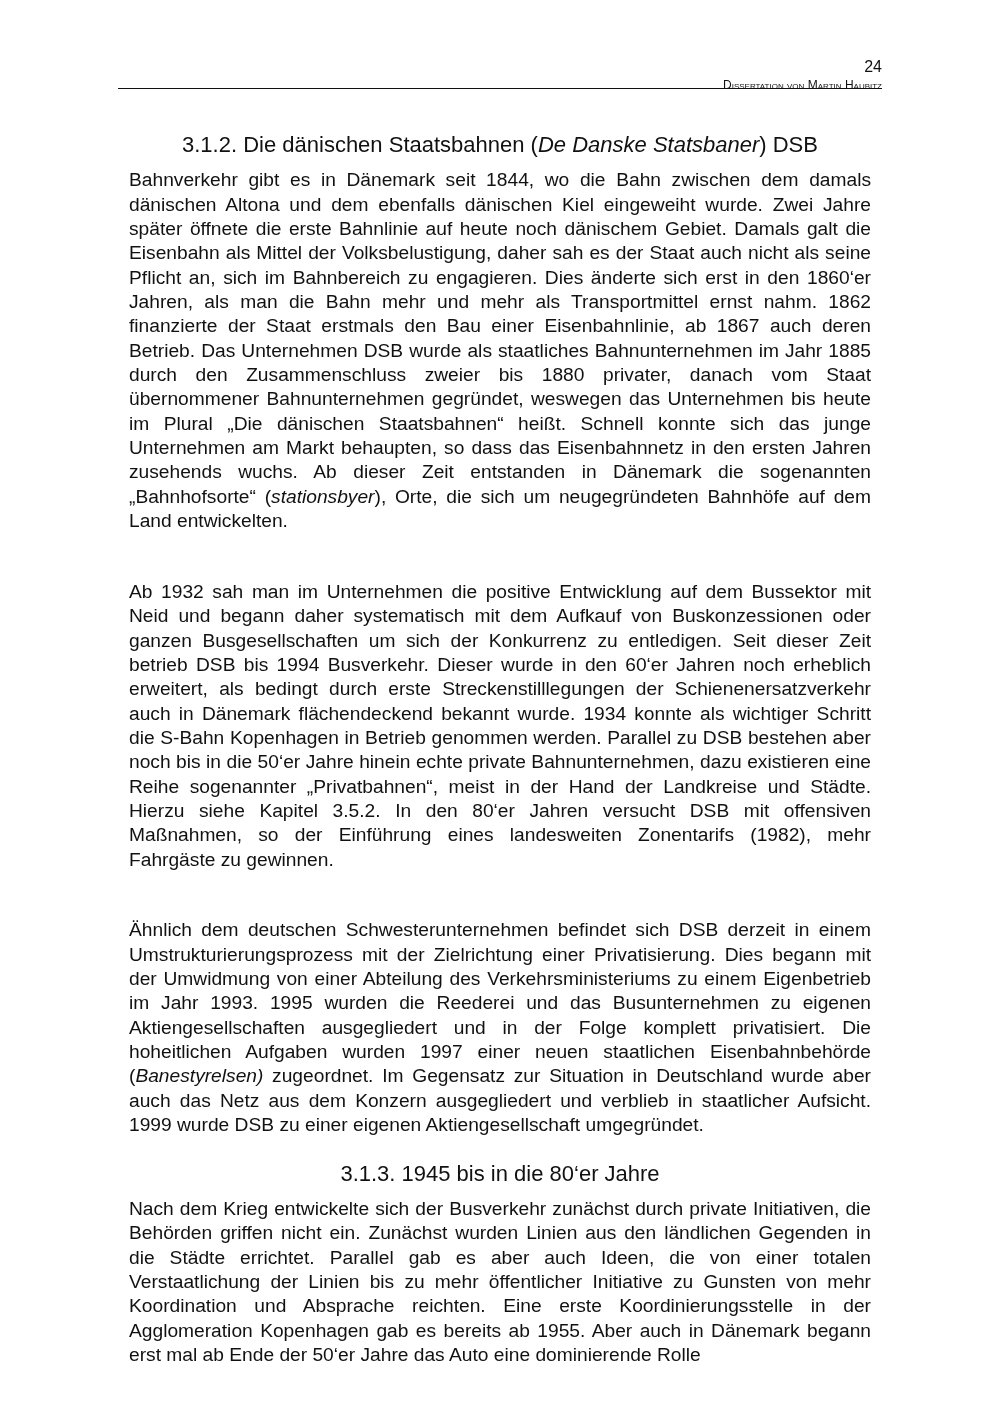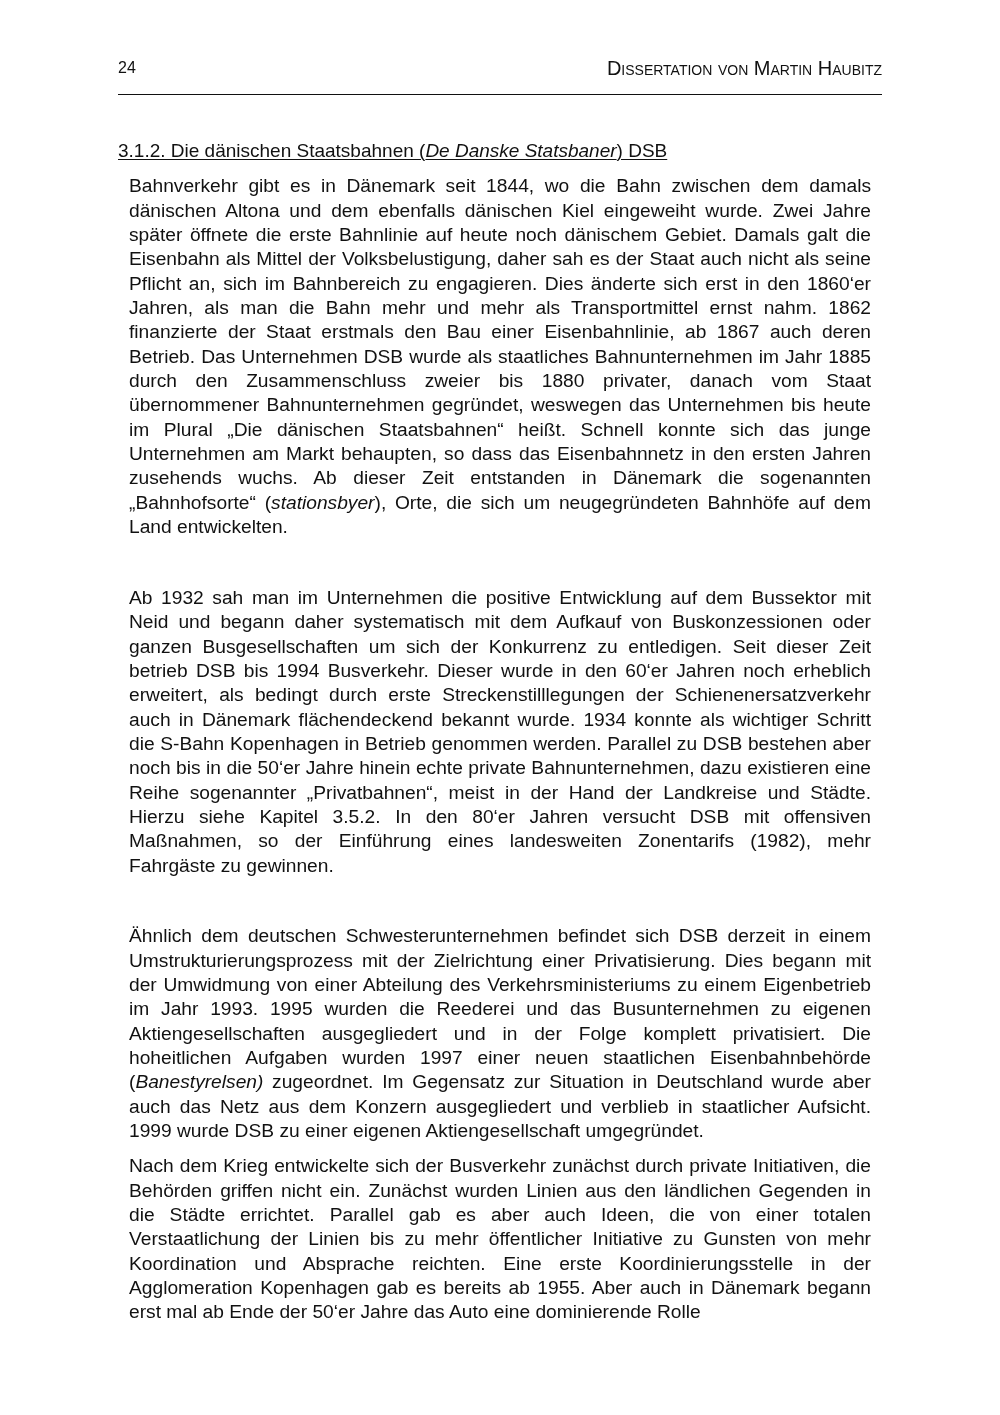--- a/index.html
+++ b/index.html
@@ -3,27 +3,27 @@
 <meta charset="utf-8">
 <style>
   html, body { margin: 0; padding: 0; background: #ffffff; }
   body { width: 1000px; height: 1415px; position: relative; overflow: hidden; }
   .page {
     position: absolute; left: 118px; top: 58px; width: 764px;
     font-family: "Liberation Sans", sans-serif; color: #111;
   }
   .running-header {
     display: flex; justify-content: space-between; align-items: flex-end;
-    border-bottom: 1.5px solid #111; padding-bottom: 17px;
-    font-size: 16px; line-height: 18px; height: 19px;
+    border-bottom: 1.5px solid #111; padding-bottom: 11px;
+    font-size: 16px; line-height: 18px; height: 19px; flex-direction: column;
   }
   .page-number { font-size: 16px; }
-  .header-title { font-variant: small-caps; font-size: 20px; letter-spacing: 0px; }
+  .header-title { font-variant: small-caps; font-size: 12px; letter-spacing: 0px; }
   .content { margin-top: 44px; font-size: 19.2px; line-height: 24.35px; }
-  .section-heading { text-decoration: underline; text-underline-offset: 2px; margin: 0; font-weight: normal; font-size: 19px; }
+  .section-heading { text-underline-offset: 2px; margin: 0; font-weight: normal; font-size: 22px; text-align: center; }
   .para { text-align: justify; margin: 11px; hyphens: manual; }
   .gap { height: 24.35px; }
   .heading2 { margin-top: 24.35px; }
   i { font-style: italic; }
 </style>
 </head>
 <body>
 
 <div class="page">
   <div class="running-header">
@@ -37,16 +37,17 @@
     <p class="para"><span>Bahnverkehr gibt es in Dänemark seit 1844, wo die Bahn zwischen dem damals dänischen Altona und dem ebenfalls dänischen Kiel eingeweiht wurde. Zwei Jahre später öffnete die erste Bahnlinie auf heute noch dänischem Gebiet. Da­mals galt die Eisenbahn als Mittel der Volksbelustigung, daher sah es der Staat auch nicht als seine Pflicht an, sich im Bahnbereich zu engagieren. Dies änderte sich erst in den 1860‘er Jahren, als man die Bahn mehr und mehr als Transport­mittel ernst nahm. 1862 finanzierte der Staat erstmals den Bau einer Eisenbahnli­nie, ab 1867 auch deren Betrieb. Das Unternehmen DSB wurde als staatliches Bahnunternehmen im Jahr 1885 durch den Zusammenschluss zweier bis 1880 privater, danach vom Staat übernommener Bahnunternehmen gegründet, wes­wegen das Unternehmen bis heute im Plural „Die dänischen Staatsbahnen“ heißt. Schnell konnte sich das junge Unternehmen am Markt behaupten, so dass das Eisenbahnnetz in den ersten Jahren zusehends wuchs. Ab dieser Zeit entstanden in Dänemark die sogenannten „Bahnhofsorte“ (</span><i>stationsbyer</i><span>), Orte, die sich um neugegründeten Bahnhöfe auf dem Land entwickelten.</span></p>
 
     <div class="gap"></div>
 
     <p class="para"><span>Ab 1932 sah man im Unternehmen die positive Entwicklung auf dem Bussektor mit Neid und begann daher systematisch mit dem Aufkauf von Buskonzessionen oder ganzen Busgesellschaften um sich der Konkurrenz zu entledigen. Seit die­ser Zeit betrieb DSB bis 1994 Busverkehr. Dieser wurde in den 60‘er Jahren noch erheblich erweitert, als bedingt durch erste Streckenstilllegungen der Schienener­satzverkehr auch in Dänemark flächendeckend bekannt wurde. 1934 konnte als wichtiger Schritt die S-Bahn Kopenhagen in Betrieb genommen werden. Parallel zu DSB bestehen aber noch bis in die 50‘er Jahre hinein echte private Bahnun­ternehmen, dazu existieren eine Reihe sogenannter „Privatbahnen“, meist in der Hand der Landkreise und Städte. Hierzu siehe Kapitel 3.5.2. In den 80‘er Jahren versucht DSB mit offensiven Maßnahmen, so der Einführung eines landesweiten Zonentarifs (1982), mehr Fahrgäste zu gewinnen.</span></p>
 
     <div class="gap"></div>
 
     <p class="para"><span>Ähnlich dem deutschen Schwesterunternehmen befindet sich DSB derzeit in ei­nem Umstrukturierungsprozess mit der Zielrichtung einer Privatisierung. Dies be­gann mit der Umwidmung von einer Abteilung des Verkehrsministeriums zu ei­nem Eigenbetrieb im Jahr 1993. 1995 wurden die Reederei und das Busunter­nehmen zu eigenen Aktiengesellschaften ausgegliedert und in der Folge komplett privatisiert. Die hoheitlichen Aufgaben wurden 1997 einer neuen staatlichen Ei­senbahnbehörde (</span><i>Banestyrelsen)</i><span> zugeordnet. Im Gegensatz zur Situation in Deutschland wurde aber auch das Netz aus dem Konzern ausgegliedert und ver­blieb in staatlicher Aufsicht. 1999 wurde DSB zu einer eigenen Aktiengesellschaft umgegründet.</span></p>
 
+    <h2 class="section-heading heading2"><span>3.1.3. 1945 bis in die 80‘er Jahre</span></h2>
 
     <p class="para"><span>Nach dem Krieg entwickelte sich der Busverkehr zunächst durch private Initiati­ven, die Behörden griffen nicht ein. Zunächst wurden Linien aus den ländlichen Gegenden in die Städte errichtet. Parallel gab es aber auch Ideen, die von einer totalen Verstaatlichung der Linien bis zu mehr öffentlicher Initiative zu Gunsten von mehr Koordination und Absprache reichten. Eine erste Koordinierungsstelle in der Agglomeration Kopenhagen gab es bereits ab 1955. Aber auch in Däne­mark begann erst mal ab Ende der 50‘er Jahre das Auto eine dominierende Rolle</span></p>
   </div>
 </div>
 
 </body></html>

